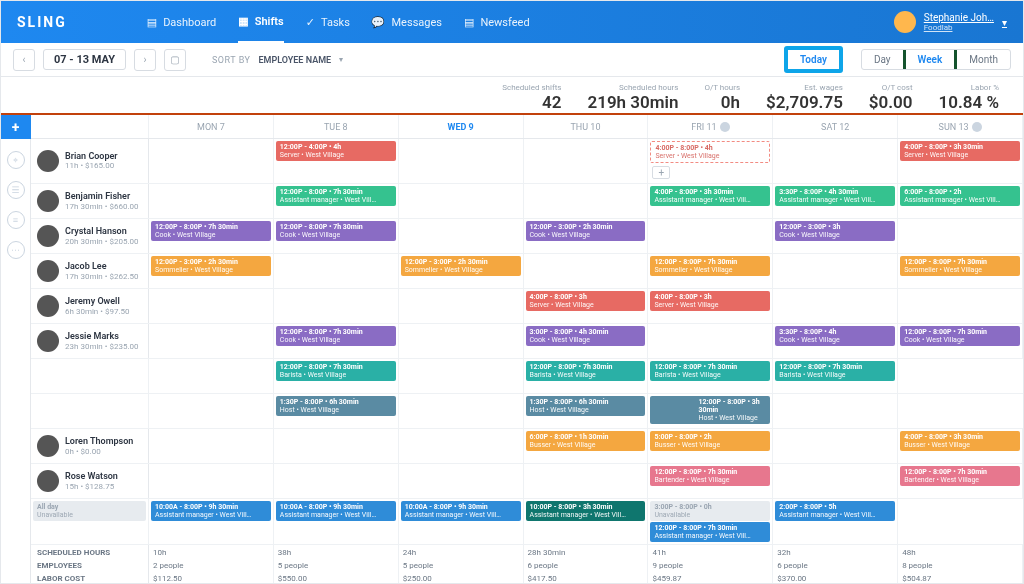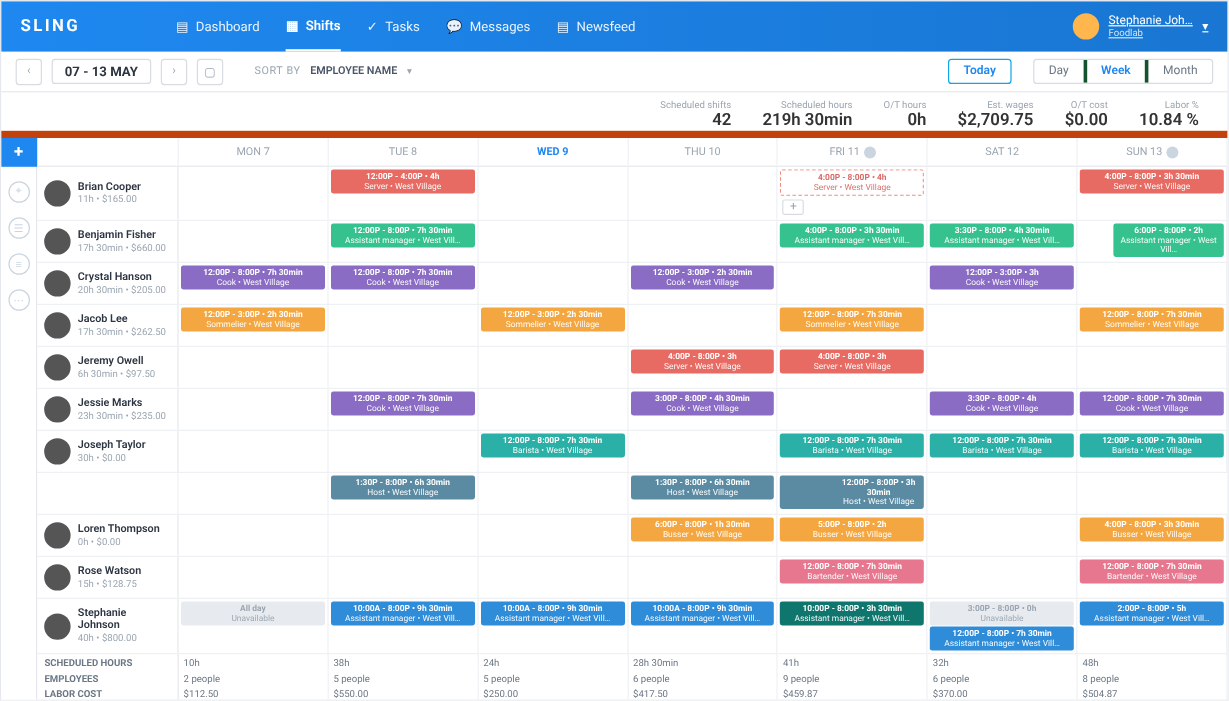--- a/index.html
+++ b/index.html
@@ -20,48 +20,48 @@
   .toolbar { height:34px; border-bottom:1px solid #e5e8ec; display:flex; align-items:center; padding:0 12px; gap:8px;}
   .arrow, .box-btn { width:22px; height:22px; border:1px solid #d7dce2; border-radius:3px; display:flex; align-items:center; justify-content:center; color:#9aa5b1; font-size:10px; cursor:pointer;}
   .date-range { border:1px solid #d7dce2; border-radius:3px; padding:3px 10px; font-size:11px; font-weight:700; color:#2d3542;}
   .sort-label { font-size:9px; color:#9aa5b1; letter-spacing:.5px;}
   .sort-val { font-size:9px; color:#4a5568; font-weight:600;}
   .toolbar-spacer{flex:1;}
   .pill-group{display:flex;border:1px solid #d7dce2;border-radius:3px;overflow:hidden;}
   .pill{padding:4px 12px;font-size:10px;color:#6b7785;cursor:pointer;border-right:3px solid #14532d;}
   .pill:last-child{border-right:none;}
   .pill.active{color:#1e88f0;font-weight:600;}
-  .today-btn{border:1px solid #0ea5e9;color:#1e88f0;padding:4px 12px;border-radius:3px;font-size:10px;font-weight:600;margin-right:10px;cursor:pointer;}
+  .today-btn{border:4px solid #0ea5e9;color:#1e88f0;padding:4px 12px;border-radius:3px;font-size:10px;font-weight:600;margin-right:10px;cursor:pointer;}
 
   
-  .stats { height:38px; display:flex; justify-content:flex-end; gap:26px; padding:6px 24px; border-bottom:6px solid #c2410c;}
+  .stats { height:38px; display:flex; justify-content:flex-end; gap:26px; padding:6px 24px; border-bottom:2px solid #c2410c;}
   .stat { text-align:right; }
   .stat .label { font-size:8px; color:#9aa5b1; }
-  .stat .val { font-size:14px; font-weight:600; color:#333; }
+  .stat .val { font-size:17px; font-weight:600; color:#333; }
 
   
   .grid-wrapper{display:flex; height:calc(584px - 42px - 34px - 38px);}
   .sidebar { width:30px; background:#fff; border-right:1px solid #e5e8ec; display:flex; flex-direction:column; align-items:center; padding-top:0; gap:12px;}
   .side-add{width:30px;height:24px;background:#1e88f0;color:#fff;display:flex;align-items:center;justify-content:center;font-size:14px;font-weight:700;cursor:pointer;}
   .side-ico{width:18px;height:18px;border:1.5px solid #cbd5e0;border-radius:50%;color:#cbd5e0;display:flex;align-items:center;justify-content:center;font-size:9px;}
 
   .grid { flex:1; overflow:hidden; display:flex; flex-direction:column;}
   .grid-head { display:grid; grid-template-columns:118px repeat(7,1fr); height:24px; border-bottom:1px solid #e5e8ec;}
   .hcell{font-size:9px;color:#9aa5b1;display:flex;align-items:center;justify-content:center;border-right:1px solid #eef1f4;}
   .hcell.active{color:#1e88f0;font-weight:700;}
   .info-dot{width:10px;height:10px;border-radius:50%;background:#cbd5e0;margin-left:3px;}
 
   .rows{overflow-y:auto; flex:1;}
   .row{display:grid;grid-template-columns:118px repeat(7,1fr); min-height:35px; border-bottom:1px solid #eef1f4;}
   .emp{display:flex;align-items:center;gap:6px;padding:4px 6px;border-right:1px solid #e5e8ec;}
   .emp .av{width:22px;height:22px;border-radius:50%;background:#555;flex-shrink:0;}
   .emp .nm{font-size:9px;font-weight:600;color:#2d3542;line-height:1.1;}
   .emp .sub{font-size:8px;color:#9aa5b1;}
   .cell{border-right:1px solid #eef1f4;padding:2px;display:flex;flex-direction:column;gap:1px;}
-  .shift{border-radius:2px;padding:2px 4px;font-size:7px;line-height:1.15;color:#fff;overflow:hidden;cursor:pointer;text-align:center;}
+  .shift{border-radius:2px;padding:2px 4px;font-size:7px;line-height:1.15;color:#fff;overflow:hidden;cursor:pointer;}
   .shift .t{font-weight:700;}
   .shift .r{opacity:.95;}
   .dashed{border:1px dashed #f28b82;background:#fff;color:#d76b65;}
   .grey{background:#e7ebef;color:#9aa5b1;}
   .plus-cell{width:18px;border:1px solid #d7dce2;border-radius:2px;color:#9aa5b1;display:flex;align-items:center;justify-content:center;font-size:10px;align-self:flex-start;margin:2px;cursor:pointer;}
 
   .foot{display:grid;grid-template-columns:118px repeat(7,1fr);}
   .foot .lab{padding:2px 6px;font-size:8px;font-weight:700;color:#6b7785;border-right:1px solid #e5e8ec;}
   .foot .fc{font-size:8px;color:#6b7785;padding:2px 4px;border-right:1px solid #eef1f4;}
 </style>
@@ -225,21 +225,21 @@
                 <div class="r">Assistant manager • West Vill…</div>
               </div>
             </div>
             <div class="cell">
               <div class="shift" style="background: rgb(53, 194, 143);">
                 <div class="t">3:30P - 8:00P • 4h 30min</div>
                 <div class="r">Assistant manager • West Vill…</div>
               </div>
             </div>
             <div class="cell">
-              <div class="shift" style="background: rgb(53, 194, 143); margin-left: 28px;">
+              <div class="shift" style="background: rgb(53, 194, 143);">
                 <div class="t">6:00P - 8:00P • 2h</div>
                 <div class="r">Assistant manager • West Vill…</div>
               </div>
             </div>
           </div>
           <div class="row">
             <div class="emp">
               <div class="av"></div>
               <div>
                 <div class="nm">Crystal Hanson</div>
@@ -366,27 +366,20 @@
               </div>
             </div>
             <div class="cell">
               <div class="shift" style="background: rgb(138, 108, 196);">
                 <div class="t">12:00P - 8:00P • 7h 30min</div>
                 <div class="r">Cook • West Village</div>
               </div>
             </div>
           </div>
           <div class="row">
-            <div class="emp">
-              <div class="av"></div>
-              <div>
-                <div class="nm">Joseph Taylor</div>
-                <div class="sub">30h • $0.00</div>
-              </div>
-            </div>
             <div class="cell"></div>
             <div class="cell"></div>
             <div class="cell">
               <div class="shift" style="background: rgb(42, 176, 166);">
                 <div class="t">12:00P - 8:00P • 7h 30min</div>
                 <div class="r">Barista • West Village</div>
               </div>
             </div>
             <div class="cell"></div>
             <div class="cell">
@@ -483,27 +476,20 @@
             </div>
             <div class="cell"></div>
             <div class="cell">
               <div class="shift" style="background: rgb(231, 119, 142);">
                 <div class="t">12:00P - 8:00P • 7h 30min</div>
                 <div class="r">Bartender • West Village</div>
               </div>
             </div>
           </div>
           <div class="row">
-            <div class="emp">
-              <div class="av"></div>
-              <div>
-                <div class="nm">Stephanie Johnson</div>
-                <div class="sub">40h • $800.00</div>
-              </div>
-            </div>
             <div class="cell">
               <div class="shift grey">
                 <div class="t">All day</div>
                 <div class="r">Unavailable</div>
               </div>
             </div>
             <div class="cell">
               <div class="shift" style="background: rgb(47, 140, 216);">
                 <div class="t">10:00A - 8:00P • 9h 30min</div>
                 <div class="r">Assistant manager • West Vill…</div>

